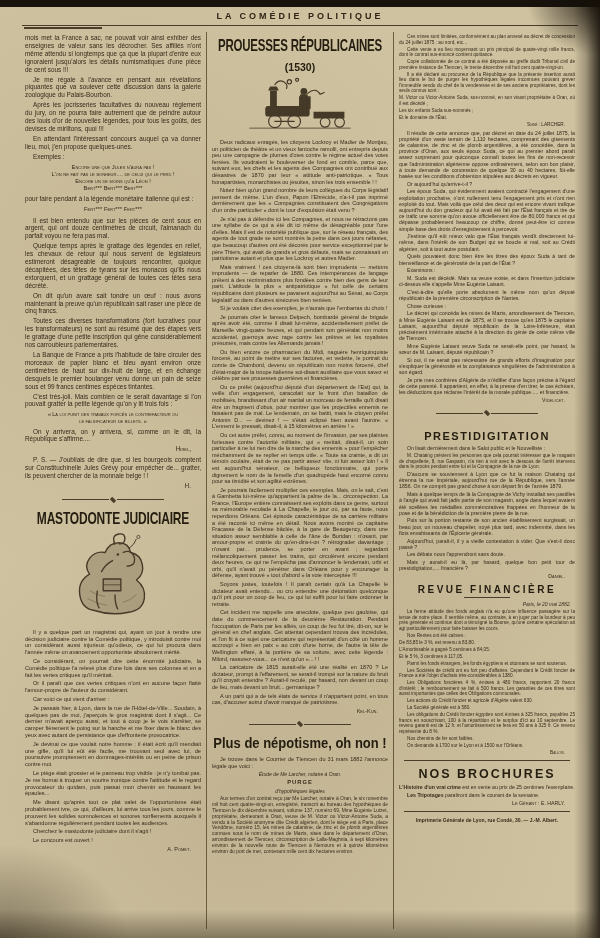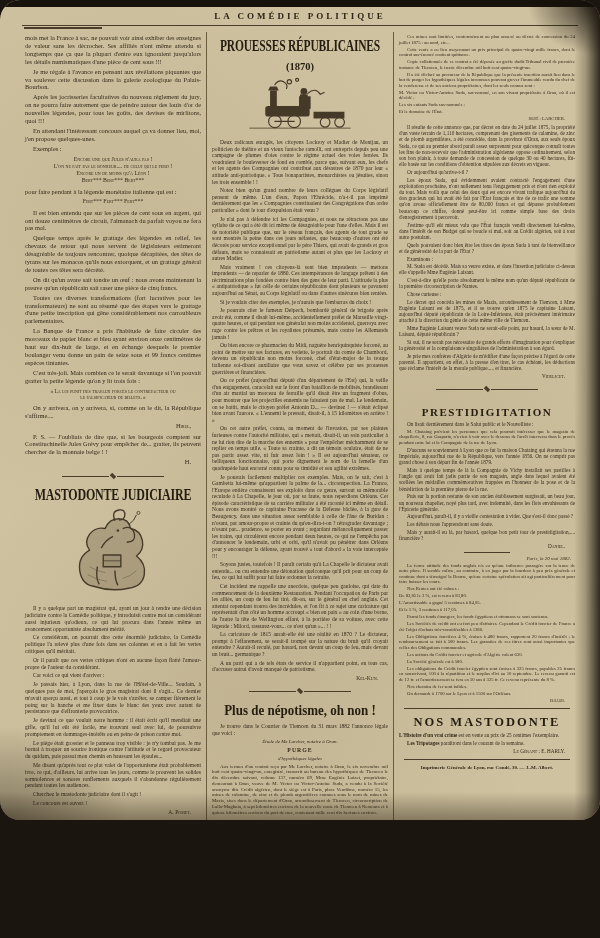--- a/index.html
+++ b/index.html
@@ -1,22 +1,22 @@
 <!DOCTYPE html>
 <html><head>
 <meta charset="utf-8">
 <style>
   html,body{margin:0;padding:0;background:#1a150e;}
-  .page{position:relative;width:600px;height:820px;overflow:hidden;
+  .page{position:relative;width:600px;height:938px;overflow:hidden;
     background-color:#cfc2a0;
     background-image:
       radial-gradient(circle at 22% 28%, rgba(120,100,60,0.10), transparent 40%),
       radial-gradient(circle at 70% 55%, rgba(120,100,60,0.12), transparent 45%),
       radial-gradient(circle at 40% 85%, rgba(95,75,42,0.12), transparent 38%);
-    font-family:Liberation Serif, serif;color:#342a1a;border-radius:20px;}
+    font-family:Liberation Sans, sans-serif;color:#342a1a;}
   .masthead{text-align:center;font-size:9px;font-weight:bold;letter-spacing:3px;padding-top:11px;color:#2e2517;}
   .head-rule{margin:4px 22px 2px;height:5px;position:relative;}
   .head-rule::before{content:"";position:absolute;left:0;right:0;top:0;height:1px;background:#4a3e2a;}
   .head-rule::after{content:"";position:absolute;left:2px;width:78px;top:2px;height:2px;background:#4a3e2a;}
   .columns{display:flex;align-items:stretch;padding:0 20px;height:897px;overflow:hidden;}
   .col{flex:1 1 0;padding:2px 5px 0;overflow:hidden;min-width:0;}
   .col + .col{border-left:1px solid #6b5c3e;}
   .para{margin:0 0 2px;text-align:justify;text-indent:8px;}
   .noind{text-indent:0;}
   .b1{font-size:6.4px;line-height:7.9px;}
@@ -123,21 +123,21 @@
         <p class="para b2">Je passais hier, à Lyon, dans la rue de l'Hôtel-de-Ville... Soudain, à quelques pas de moi, j'aperçois le gros magistrat dont il s'agit... Ce dernier m'avait aperçu aussi, et tout à coup je le vois s'arrêter, se camper fièrement le poing sur la hanche et me fixer dans le blanc des yeux avec autant de persistance que d'effronterie provocatrice.</p>
         <p class="para b2">Je devinai ce que voulait notre homme : il était écrit qu'il mendiait une gifle, qu'il lui eût été facile, me trouvant seul avec lui, de poursuivre promptement en dommages-intérêts ou en peine de prison contre moi.</p>
         <p class="para b2">Le piège était grossier et le panneau trop visible : je n'y tombai pas. Je me bornai à troquer un sourire ironique contre l'attitude et le regard provocateur du quidam, puis passai mon chemin en haussant les épaules...</p>
         <p class="para b2">Me disant qu'après tout ce plat valet de l'opportunisme était probablement ivre, ce qui, d'ailleurs, lui arrive tous les jours, comme le prouvent les solides somnolences et sonores ronflements auxquels il s'abandonne régulièrement pendant toutes les audiences.</p>
         <p class="para b2">Cherchez le mastodonte judiciaire dont il s'agit !</p>
         <p class="para b2">Le concours est ouvert !</p>
         <div class="sig b2">A. Pomet.</div>
       </div>
     <div class="col">
         <div class="hd h-xl">PROUESSES RÉPUBLICAINES</div>
-        <div class="hd h-sub">(1870)</div>
+        <div class="hd h-sub">(1530)</div>
         <div class="illus"><svg viewBox="0 0 112 58" width="110" height="56" aria-hidden="true">
             <g fill="none" stroke="#453a28" stroke-width="1.2" stroke-linecap="round">
               <path d="M4 54 H108" stroke-width="0.8"></path>
               <circle cx="30" cy="47" r="6.5"></circle>
               <circle cx="50" cy="47" r="6.5"></circle>
               <circle cx="82" cy="48" r="5"></circle>
               <circle cx="97" cy="48" r="5"></circle>
               <path d="M30 47 L50 47"></path>
               <path d="M30 9 q4 -6 9 -3 q5 3 3 7"></path>
               <circle cx="45" cy="6" r="2.2"></circle>
@@ -218,38 +218,39 @@
         <div class="hd h-pr">PRESTIDIGITATION</div>
         <p class="para b2">On lisait dernièrement dans le Salut public et le Nouvelliste :</p>
         <p class="para b4">M. Chataing prévient les personnes que cela pourrait intéresser que le magasin de chapellerie, 8, rue Gasparin, n'a rien à voir avec le dessous de l'arrêt intervenu dans le procès pendant entre lui et la Compagnie de la rue de Lyon.</p>
         <p class="para b2">D'aucuns se souviennent à Lyon que ce fut la maison Chataing qui étrenna la rue Impériale, aujourd'hui rue de la République, vers l'année 1856. On ne comprit pas grand chose à son départ fin de l'année 1879.</p>
         <p class="para b2">Mais à quelque temps de là la Compagnie de Vichy installait ses pastilles à l'angle qui avait fait jadis partie de son magasin, angle dans lequel avaient été scellées les médailles commémoratives frappées en l'honneur de la pose et de la bénédiction de la première pierre de la rue.</p>
         <p class="para b2">Puis sur la portion restante de son ancien établissement surgissait, un beau jour, un nouveau chapelier, noyé plus tard, avec indemnité, dans les flots envahissants de l'Épicerie générale.</p>
         <p class="para b2">Aujourd'hui, paraît-il, il y a vieille contestation à vider. Que s'est-il donc passé ?</p>
         <p class="para b2">Les débats nous l'apprendront sans doute.</p>
         <p class="para b2">Mais y aurait-il eu là, par hasard, quelque bon petit tour de prestidigitation,.... financière ?</p>
         <div class="sig b2">Daniel.</div>
+        <div class="hd h-fin">REVUE FINANCIÈRE</div>
         <div class="rule short"></div>
         <div class="date">Paris, le 20 mai 1882.</div>
         <p class="para b4">La ferme attitude des fonds anglais n'a eu qu'une influence passagère sur la tenue de notre place. Il semble même, au contraire, à en juger par la lourdeur à peu près générale et continue dont a témoigné la Bourse, qu'une certaine spéculation ait agi particulièrement pour faire baisser les cours.</p>
         <p class="para b4">Nos Rentes ont été calmes :</p>
         <p class="para b4 noind">De 83,85 le 3 %, est revenu à 83,80.</p>
         <p class="para b4 noind">L'Amortissable a gagné 5 centimes à 84,05.</p>
         <p class="para b4 noind">Et le 5 %, 3 centimes à 117,05.</p>
         <p class="para b4">Parmi les fonds étrangers, les fonds égyptiens et ottomans se sont soutenus.</p>
         <p class="para b4">Les Sociétés de crédit ont eu fort peu d'affaires. Cependant le Crédit foncier de France a été l'objet d'achats très-considérables à 1380.</p>
         <p class="para b4">Les Obligations foncières 4 %, émises à 480 francs, rapportent 20 francs d'intérêt ; le remboursement se fait à 500 francs. Les garanties de ces titres sont aussi importantes que celles des Obligations communales.</p>
         <p class="para b4">Les actions du Crédit foncier et agricole d'Algérie valent 630.</p>
         <p class="para b4">La Société générale est à 580.</p>
         <p class="para b4">Les obligations du Crédit foncier égyptien sont émises à 325 francs, payables 25 francs en souscrivant, 100 à la répartition et le surplus d'ici au 10 septembre. Le revenu garanti est de 12 fr. et l'amortissement se fera en 50 ans à 325 fr. Ce revenu représente du 8 %.</p>
         <p class="para b4">Nos chemins de fer sont faibles.</p>
         <p class="para b4">On demande à 1700 sur le Lyon et à 1500 sur l'Orléans.</p>
         <div class="sig b4">Ballois.</div>
         <div class="rule plain"></div>
-        <div class="hd h-bro">NOS MASTODONTE</div>
+        <div class="hd h-bro">NOS BROCHURES</div>
         <p class="para b2 noind"><b class="lead">L'Histoire d'un vrai crime</b> est en vente au prix de 25 centimes l'exemplaire.</p>
         <p class="para b2"><b class="lead">Les Tripotages</b> paraîtront dans le courant de la semaine.</p>
         <div class="sig b2">Le Gérant : E. HARLY.</div>
         <div class="rule plain"></div>
         <div class="ctr c-imprint">
           <div>Imprimerie Générale de Lyon, rue Condé, 30. — J.-M. Albert.</div>
         </div>
       </div>
   </div>
   <div class="edge-top overlay"></div>

